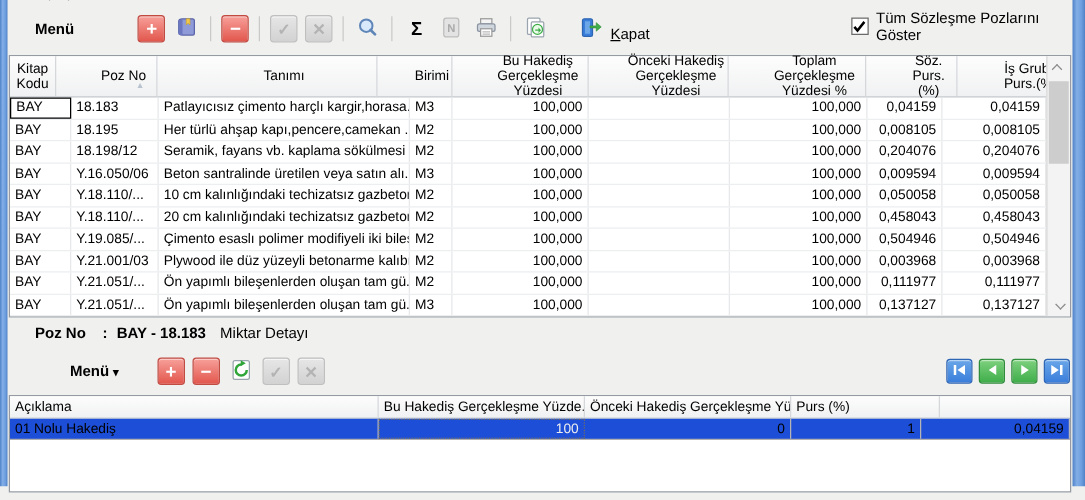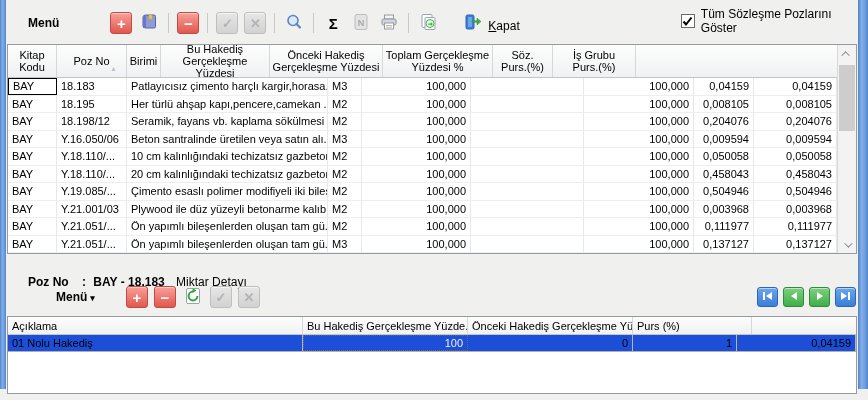--- a/index.html
+++ b/index.html
@@ -34,42 +34,42 @@
 
   
   .checkbox-wrap { position:absolute; left:681px; top:7px; display:flex; align-items:center; cursor:pointer; }
   .cb { width:14px; height:14px; background:#fff; border:1px solid #6a6a6a; display:flex; align-items:center; justify-content:center; margin-right:6px; }
   .checkbox-wrap .lbl { font-size:12px; }
 
   
   .grid { position:absolute; background:#fff; border:1px solid #959ba3; }
   .grid.main { left:7px; top:44px; width:850px; height:210px; }
   .ghead { display:flex; background:linear-gradient(#fdfdfd,#f0f1f2); border-bottom:1px solid #c2c6ca; }
-  .grid.main .ghead { height:33px; }
+  .grid.main .ghead { height:33px;gap:28px; }
   .hcell { display:flex; align-items:center; justify-content:center; text-align:center; white-space:pre-line; line-height:12px; border-right:1px solid #d5d8db; position:relative; cursor:default; padding:1px 2px; }
   .gbody .trow { display:flex; height:17.5px; border-bottom:1px solid #eceef0; cursor:default; }
   .cell { border-right:1px solid #e6e8ea; padding:1px 4px; display:flex; align-items:center; white-space:nowrap; overflow:hidden; }
   .cell.num { justify-content:flex-end; }
   .cell.focused { border:1px solid #000; }
   .sort-asc { position:absolute; right:9px; bottom:2px; font-size:7px; color:#b9c3cf; }
 
   
   .c0{width:49px}.c1{width:70px}.c2{width:201px}.c3{width:34px}.c4{width:109px}.c5{width:113px}.c6{width:110px}.c7{width:60px}.c8{width:83px}
 
   
   .vscroll { position:absolute; top:0; right:0; bottom:0; width:19px; background:#f3f3f3; border-left:1px solid #d8d8d8; }
   .sbtn { position:absolute; left:0; width:18px; height:17px; display:flex; align-items:center; justify-content:center; }
   .sbtn.up{top:0} .sbtn.down{bottom:0}
   .chev { width:6px; height:6px; border-left:1.5px solid #8a8a8a; border-top:1.5px solid #8a8a8a; }
   .chev.up{ transform:rotate(45deg) translateY(2px); }
   .chev.down{ transform:rotate(225deg) translateY(2px); }
   .sthumb { position:absolute; left:1px; top:20px; width:16px; height:66px; background:#cdcdcd; }
 
   
-  .detail-title { position:absolute; left:28px; top:259px; font-size:12px;margin-top:16px; }
+  .detail-title { position:absolute; left:28px; top:259px; font-size:12px; }
   .detail-title .b { font-weight:bold; }
   .detail-title .sub { margin-left:8px; }
 
   .navbtns { position:absolute; top:287px; right:12px; display:flex; }
   .nav { width:21px; height:20px; border-radius:3px; margin-left:5px; display:flex; align-items:center; justify-content:center; cursor:pointer; box-shadow:inset 0 1px 0 rgba(255,255,255,.5); }
   .nav.blue { background:linear-gradient(#6aa6e8,#3a7edb); border:1px solid #2f66b4; }
   .nav.green { background:linear-gradient(#7ed07e,#3fae4a); border:1px solid #2f8c3a; }
 
   .grid.detail { left:7px; top:316px; width:850px; height:78px; }
   .grid.detail .ghead { height:18px; }
@@ -166,20 +166,21 @@
       </svg>
     </span>
   <span class="lbl">Tüm Sözleşme Pozlarını Göster</span>
 </div>
 
 <div class="grid main">
   <div class="ghead">
     <div class="hcell c0">Kitap
 Kodu</div>
     <div class="hcell c1"><span>Poz No</span><span class="sort-asc">▲</span></div>
+    <div class="hcell c2">Tanımı</div>
     <div class="hcell c3">Birimi</div>
     <div class="hcell c4">Bu Hakediş
 Gerçekleşme Yüzdesi</div>
     <div class="hcell c5">Önceki Hakediş
 Gerçekleşme Yüzdesi</div>
     <div class="hcell c6">Toplam Gerçekleşme
 Yüzdesi %</div>
     <div class="hcell c7">Söz.
 Purs.(%)</div>
     <div class="hcell c8">İş Grubu

